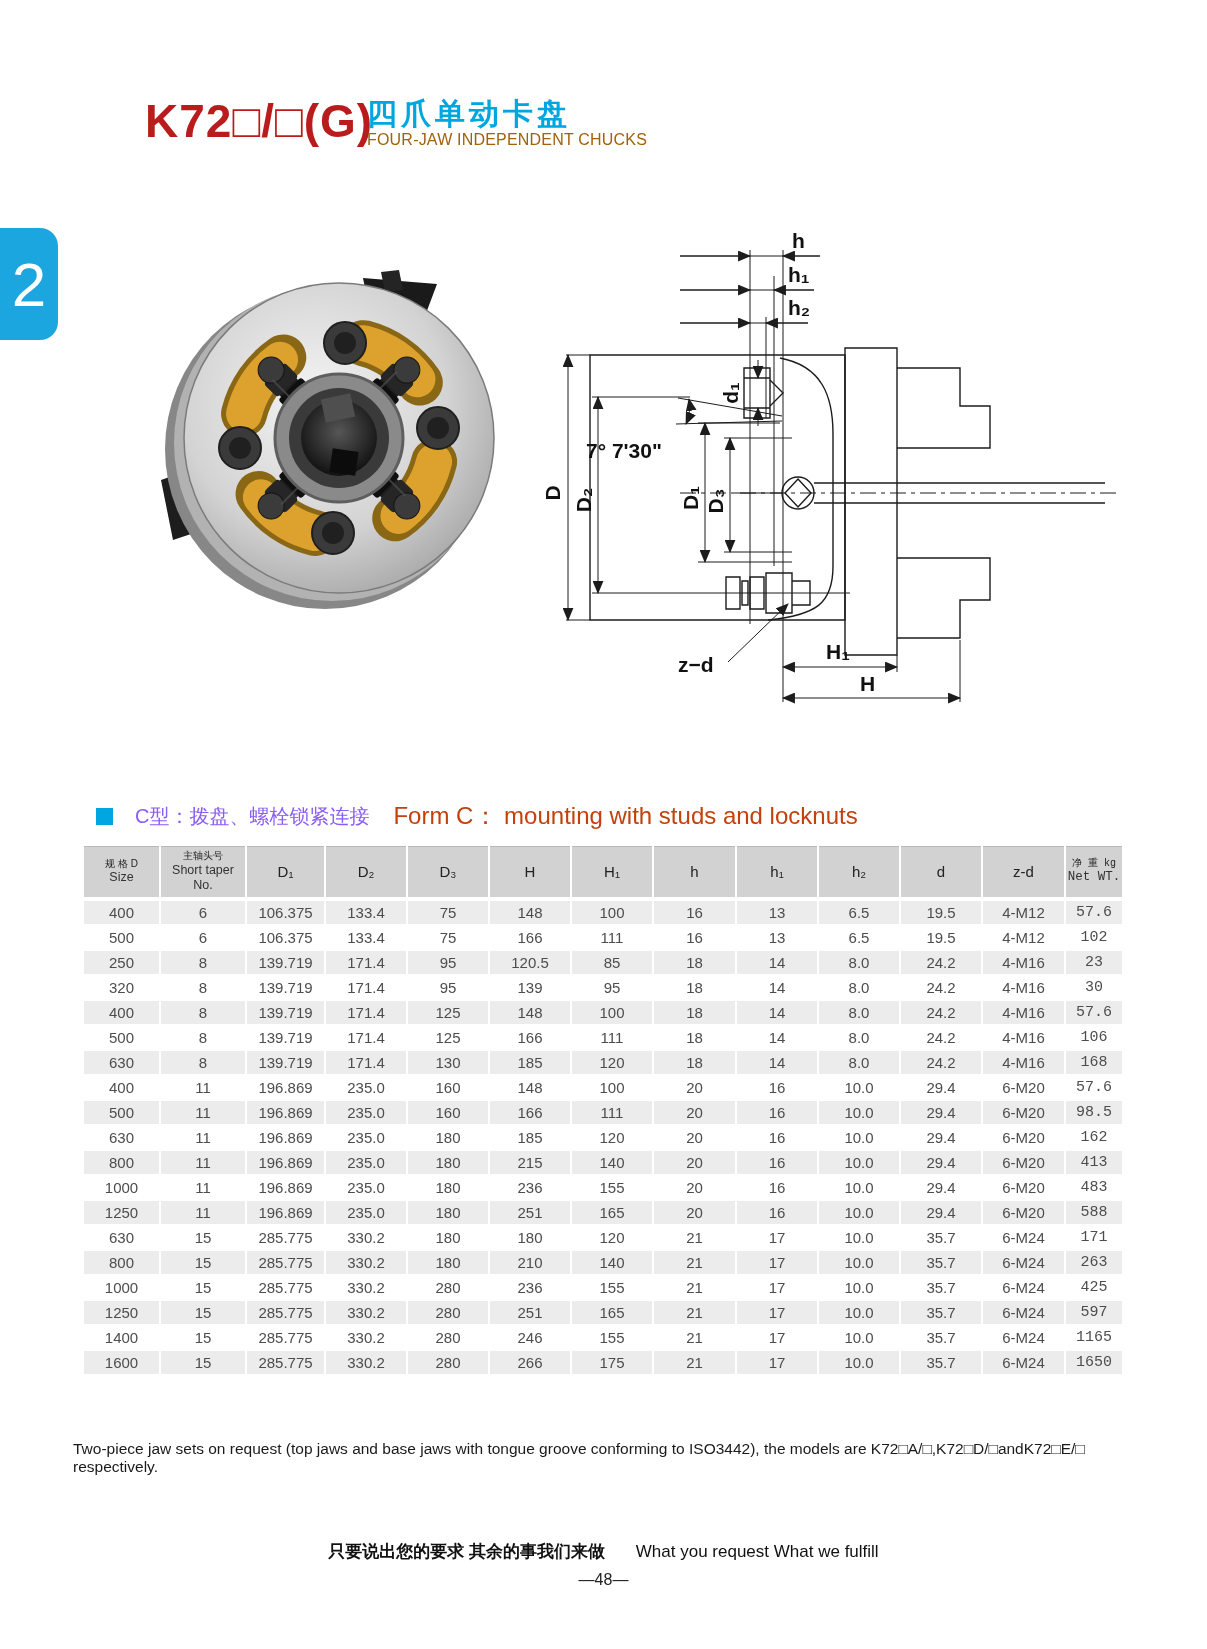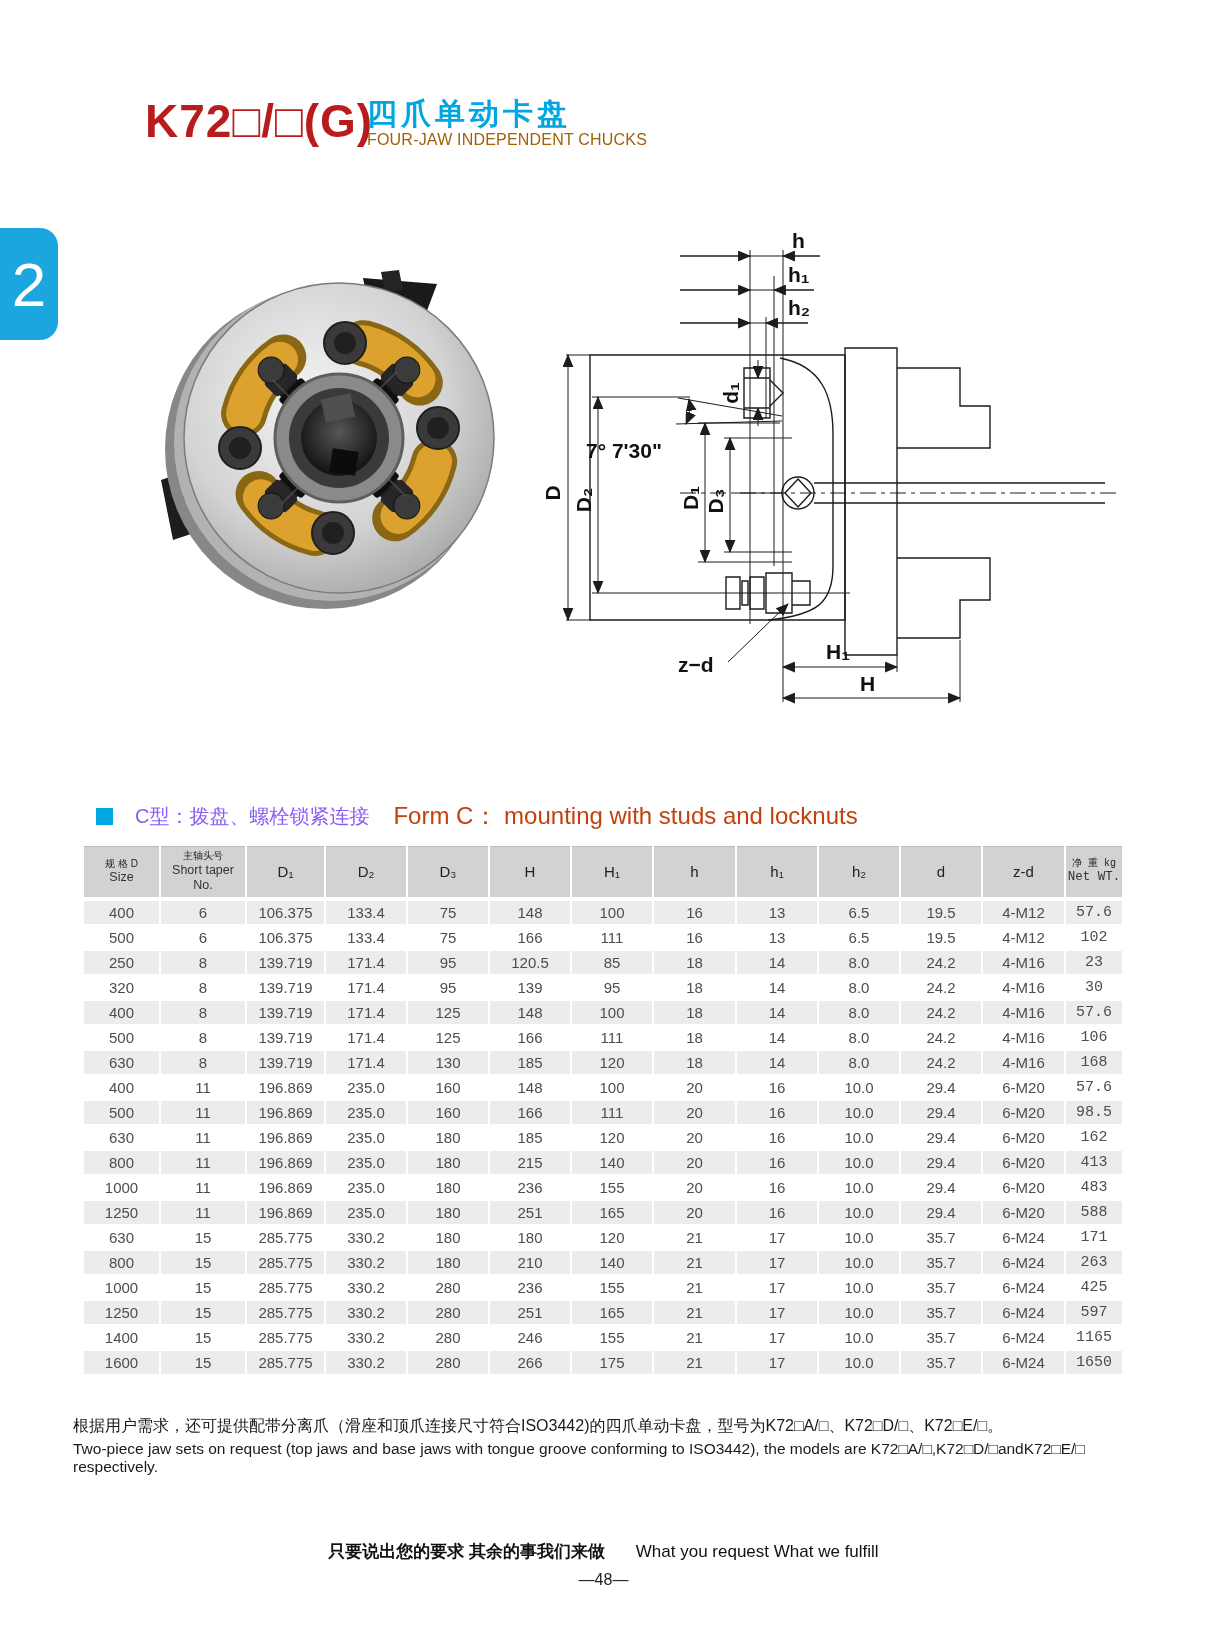--- a/index.html
+++ b/index.html
@@ -577,21 +577,20 @@
           <td>21</td>
           <td>17</td>
           <td>10.0</td>
           <td>35.7</td>
           <td>6-M24</td>
           <td>1650</td>
         </tr>
       </tbody>
   </table>
 
-  <div class="note note-zh">根据用户需求，还可提供配带分离爪（滑座和顶爪连接尺寸符合ISO3442)的四爪单动卡盘，型号为K72□A/□、K72□D/□、K72□E/□。</div>
   <div class="note note-en">Two-piece jaw sets on request (top jaws and base jaws with tongue groove conforming to ISO3442), the models are K72□A/□,K72□D/□andK72□E/□ respectively.</div>
 
   <div class="tagline">
     <span class="zh">只要说出您的要求  其余的事我们来做</span>
     <span class="en">What you request  What we fulfill</span>
   </div>
   <div class="page-number">—48—</div>
 
 </div>
 

